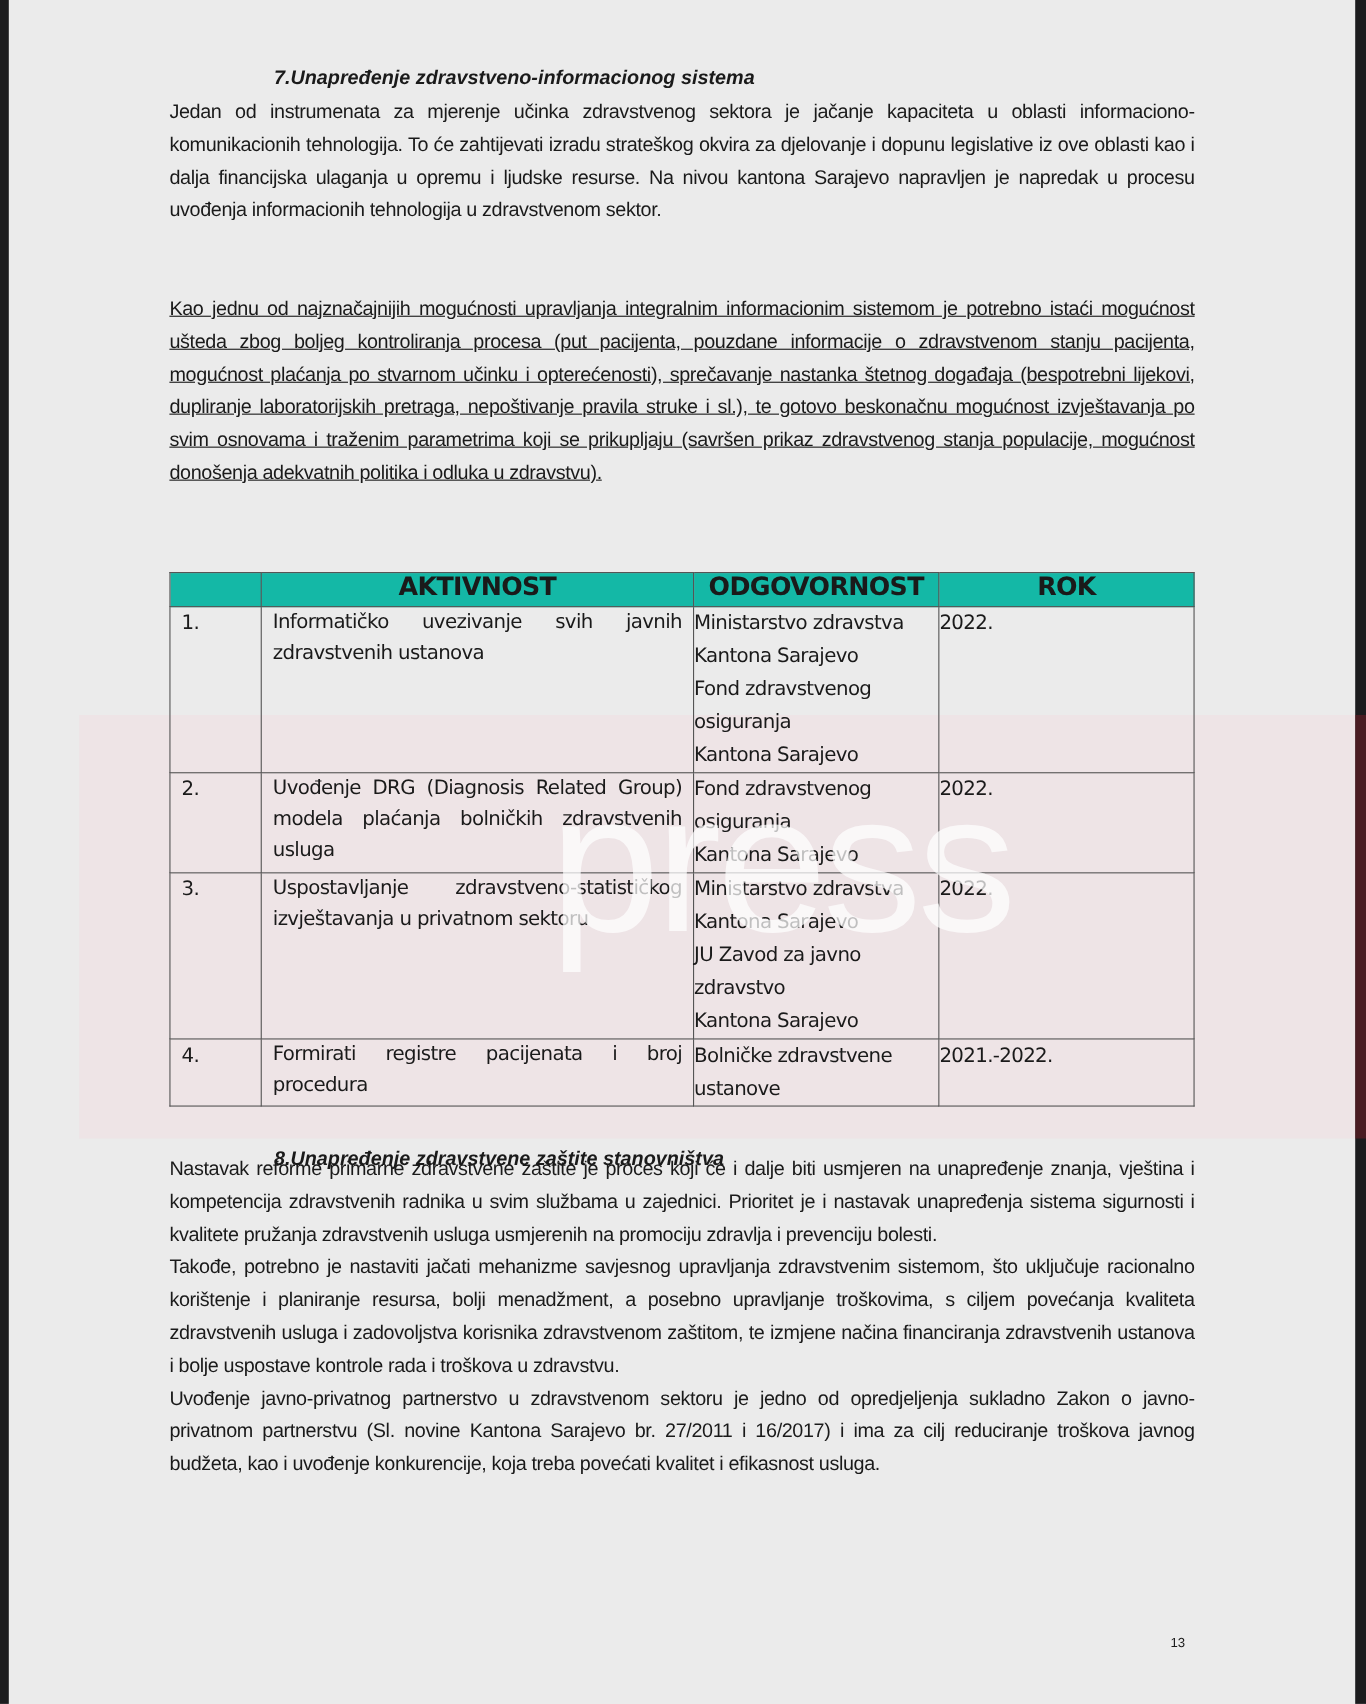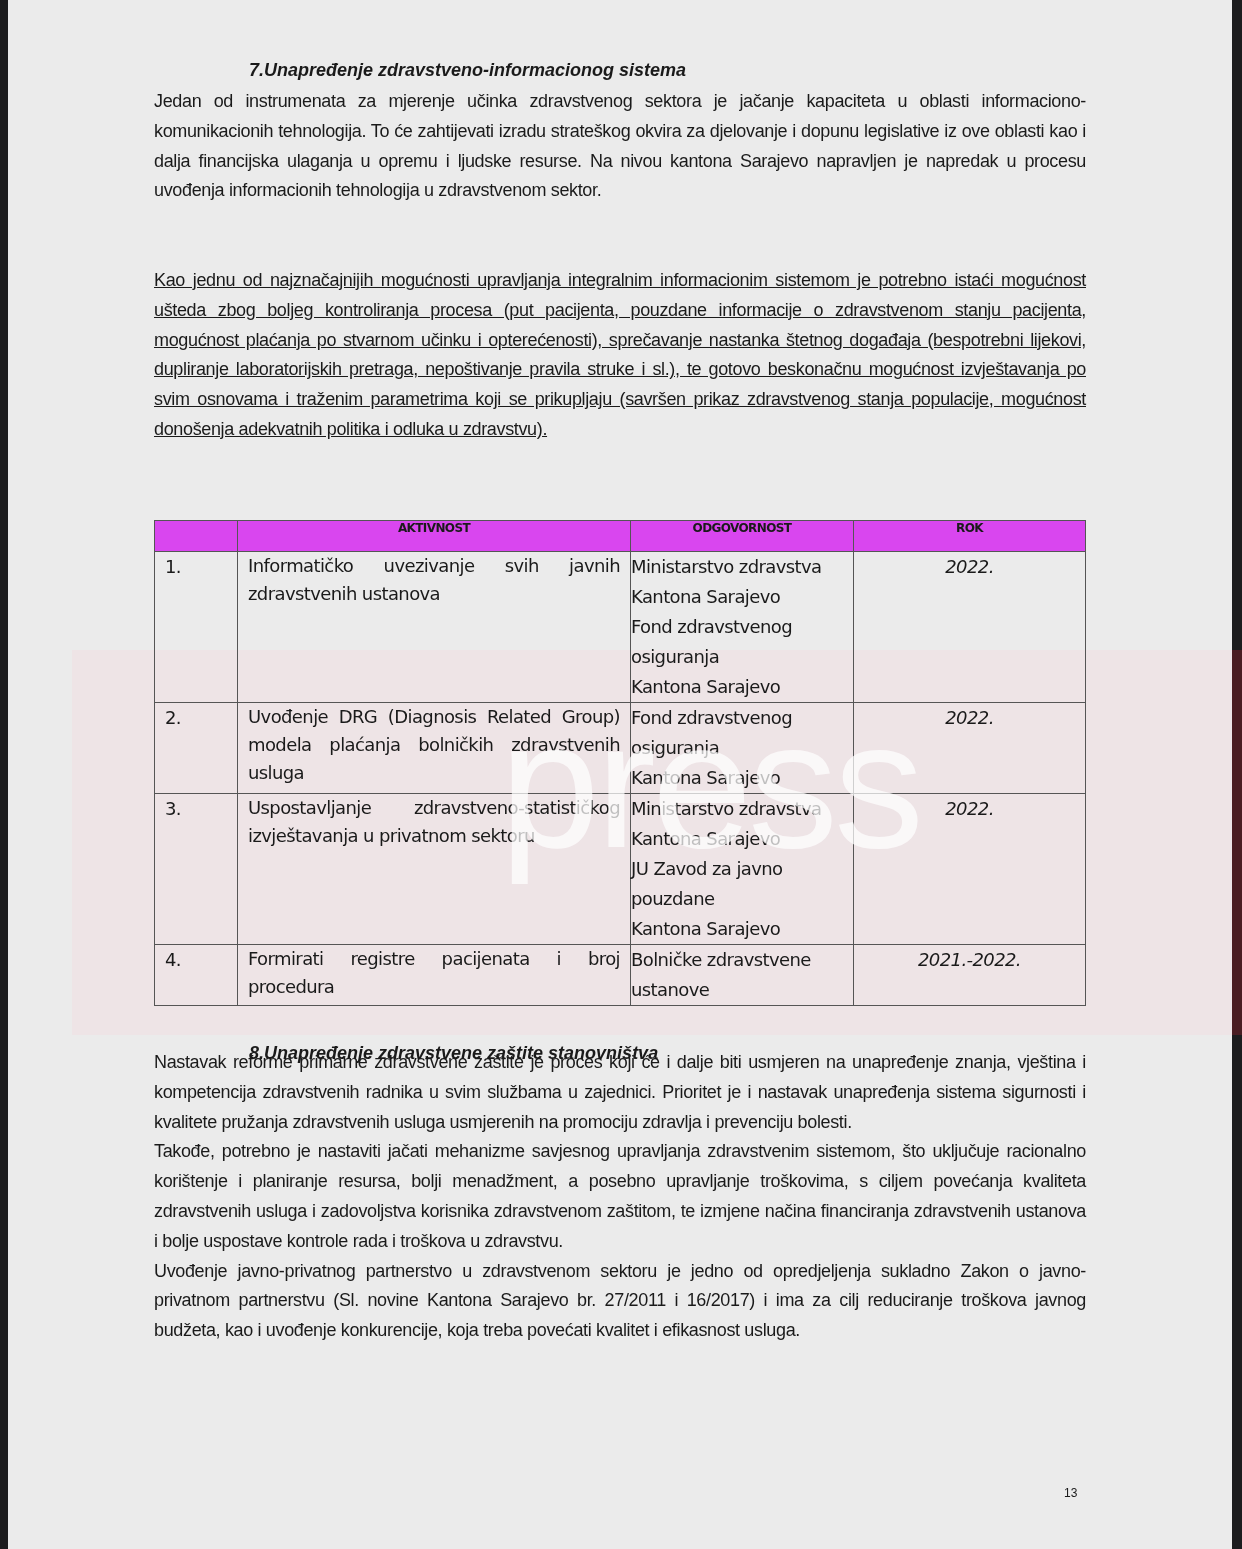--- a/index.html
+++ b/index.html
@@ -38,26 +38,26 @@
     font-family: "Liberation Sans Narrow", "Liberation Sans", sans-serif;
   }
   .para p { margin: 0; }
 
   table.plan {
     position: absolute; left: 0; top: 520px; width: 932px;
     border-collapse: collapse; font-size: 18px;
     font-family: "DejaVu Sans", sans-serif; letter-spacing: -0.6px;
   }
   table.plan th, table.plan td { border: 1.5px solid #555; vertical-align: top; padding: 0; }
-  table.plan th { background: #d946ef; font-weight: bold; height: 30px; text-align: center; font-size: 12px; }
+  table.plan th { background: #14b8a6; font-weight: bold; height: 30px; text-align: center; font-size: 23px; }
   table.plan td { line-height: 30px; }
   td.c-num { width: 72px; padding-left: 10px !important; }
   td.c-act { width: 372px; padding: 0 10px !important; text-align: justify; text-align-last: left; line-height: 28px !important; }
   td.c-resp { width: 222px; text-align: left; }
-  td.c-rok { text-align: center; font-style: italic; }
+  td.c-rok { text-align: left; }
   td.c-resp span { display: block; }
   .pagenum { position: absolute; left: 1064px; top: 1486px; font-size: 12px; z-index: 2; }
 </style>
 </head>
 <body>
 
 <div class="edge-left"></div>
 <div class="edge-right">
     <div class="tint"></div>
   </div>
@@ -112,21 +112,21 @@
           </td>
           <td class="c-rok">2022.</td>
         </tr>
         <tr style="height: 139px;">
           <td class="c-num">3.</td>
           <td class="c-act">Uspostavljanje zdravstveno-statističkog izvještavanja u privatnom sektoru</td>
           <td class="c-resp">
             <span>Ministarstvo zdravstva</span>
             <span>Kantona Sarajevo</span>
             <span>JU Zavod za javno</span>
-            <span>pouzdane</span>
+            <span>zdravstvo</span>
             <span>Kantona Sarajevo</span>
           </td>
           <td class="c-rok">2022.</td>
         </tr>
         <tr style="height: 56px;">
           <td class="c-num">4.</td>
           <td class="c-act">Formirati registre pacijenata i broj procedura</td>
           <td class="c-resp">
             <span>Bolničke zdravstvene</span>
             <span>ustanove</span>

